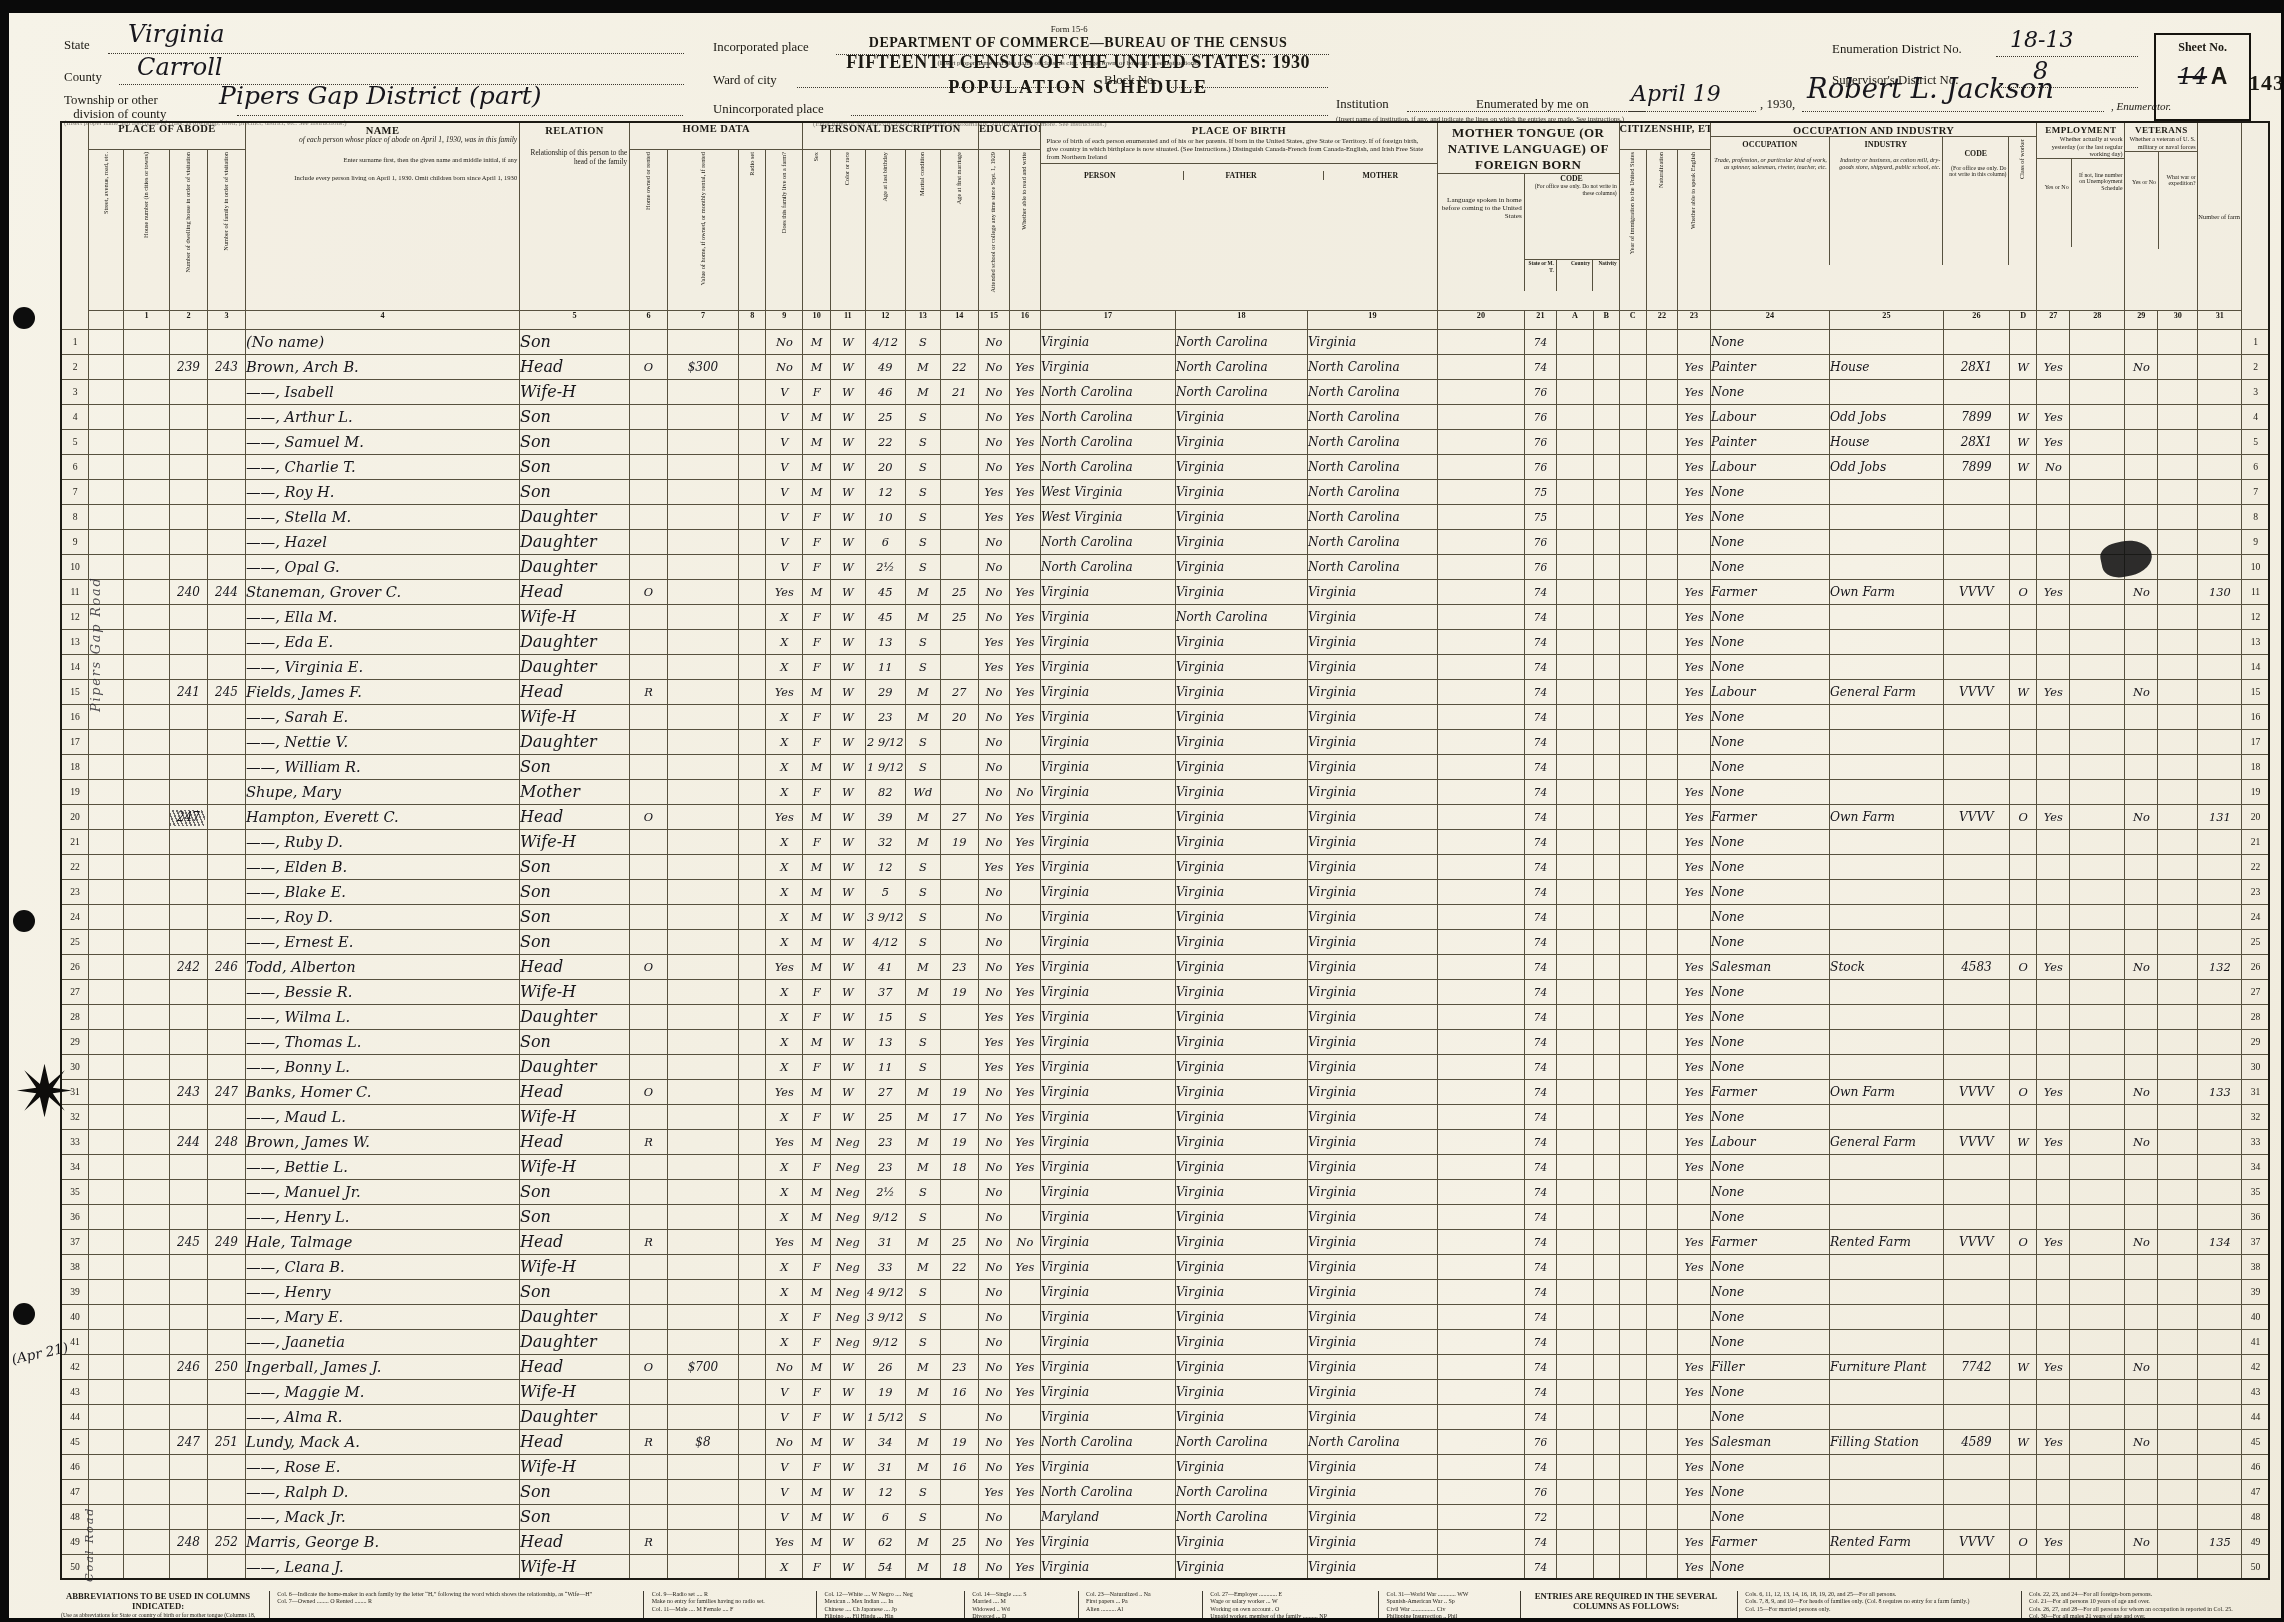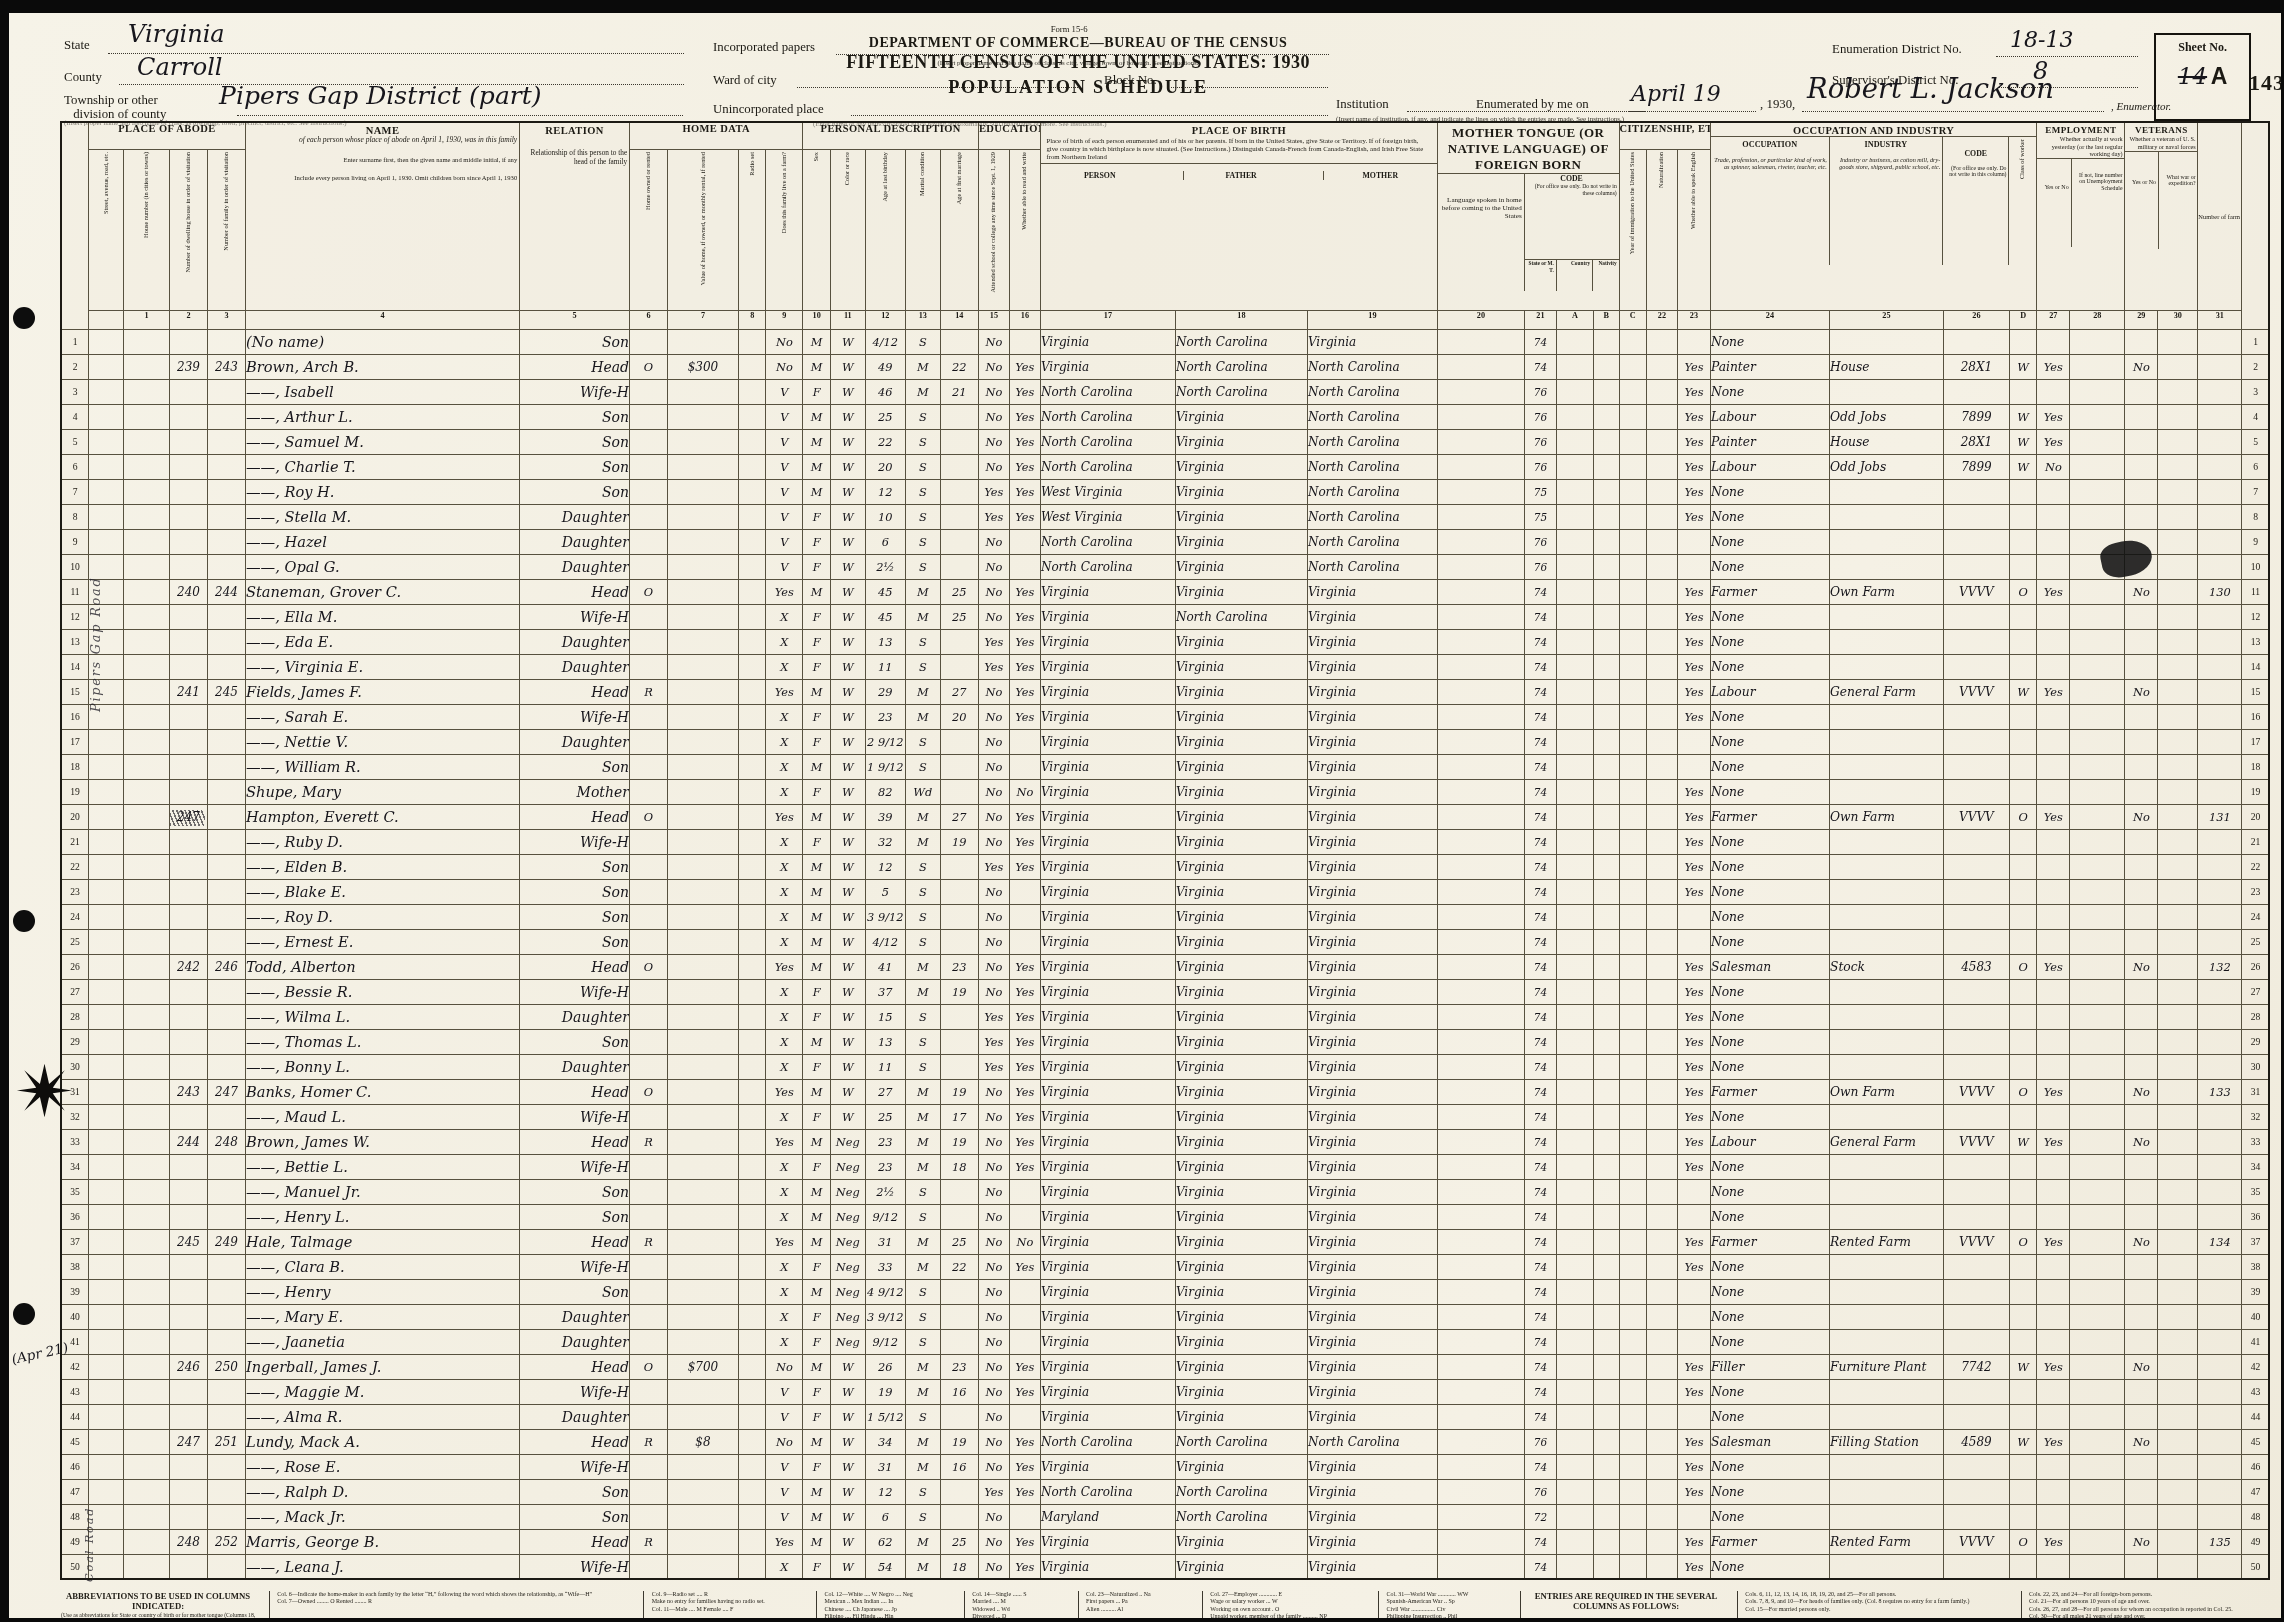--- a/index.html
+++ b/index.html
@@ -32,21 +32,21 @@
   .numrow th{font-size:8.2px;font-weight:bold;height:18.3px;text-align:center;background:rgba(240,236,222,.55);}
   .subflex{display:flex;align-items:stretch;height:100%;}
   .subbox{border-left:0.9px solid #57513f;white-space:normal;}
   .subbox:first-child{border-left:none;}
   tbody tr{height:25px;}
   tbody td{font-family:"DejaVu Serif","DejaVu Sans",serif;font-style:italic;font-size:11.4px;
            color:#16151b;text-align:center;border-top:none;border-bottom:0.9px dotted #6a6354;}
   tbody tr:nth-child(5n) td{border-bottom:1.4px solid #2b281f;}
   td.c-ln,td.c-rn{font-family:"Liberation Serif",serif;font-style:normal;font-size:9.6px;color:#242118;background:rgba(240,236,222,.35);}
   td.c-name{text-align:left;font-size:14.6px;padding-left:7.3px;}
-  td.c-relation{text-align:right;font-size:14px;padding-left:5.5px;margin-top:28px;}
+  td.c-relation{text-align:left;font-size:16px;padding-left:5.5px;margin-top:28px;}
   td.c-bp,td.c-bpf,td.c-bpm{font-size:12px;text-align:left;padding-left:7.3px;}
   td.c-occ,td.c-ind{text-align:left;font-size:12.3px;padding-left:7.3px;}
   td.c-dwelling,td.c-family,td.c-value,td.c-cd{font-size:12px;}
   td.c-ca{font-size:10.5px;}
   td.c-name,td.c-home,td.c-sex,td.c-school,td.c-bp,td.c-lang,td.c-imm,td.c-occ,td.c-work,td.c-vet,td.c-fs,td.c-rn,td.c-relation
     {border-left:1.6px solid #24211a;}
   th.bl{border-left:1.6px solid #24211a;}
   
   .vnote{position:absolute;writing-mode:vertical-rl;transform:rotate(180deg);
          font-family:"DejaVu Serif",serif;font-style:italic;font-size:12.8px;color:#26242c;opacity:.8;letter-spacing:1.8px;}
@@ -77,21 +77,21 @@
     <div class="abs hw" style="left:128px;top:40px;font-size:24px;text-align:right;">Carroll</div>
 
     <div class="abs hlabel" style="left:55px;top:80px;line-height:1.1;">
       <span>Township or other</span><br>
       <span style="padding-left:9.1px;">division of county</span>
     </div>
     <div class="abs dotline" style="left:228px;top:102px;width:446px;"></div>
     <div class="abs hw" style="left:210px;top:68px;font-size:25px;white-space:nowrap;">Pipers Gap District (part)</div>
     <div class="abs hnote" style="left:55px;top:106px;width:630px;">(Insert proper name and also name of class, as township, town, precinct, district, etc.  See instructions.)</div>
 
-    <div class="abs hlabel" style="left:704px;top:27.4px;">Incorporated papers</div>
+    <div class="abs hlabel" style="left:704px;top:27.4px;">Incorporated place</div>
     <div class="abs dotline" style="left:827px;top:41px;width:493px;"></div>
     <div class="abs hnote ctr" style="left:804px;top:46px;width:512px;">(Insert proper name and also name of class, as city, village, town, or borough.  See instructions.)</div>
 
     <div class="abs hlabel" style="left:704px;top:60px;">Ward of city</div>
     <div class="abs dotline" style="left:788px;top:74px;width:283px;"></div>
     <div class="abs hlabel" style="left:1095px;top:60px;">Block No.</div>
     <div class="abs dotline" style="left:1162px;top:74px;width:157px;"></div>
 
     <div class="abs hlabel" style="left:704px;top:89px;">Unincorporated place</div>
     <div class="abs dotline" style="left:842px;top:102px;width:477px;"></div>

